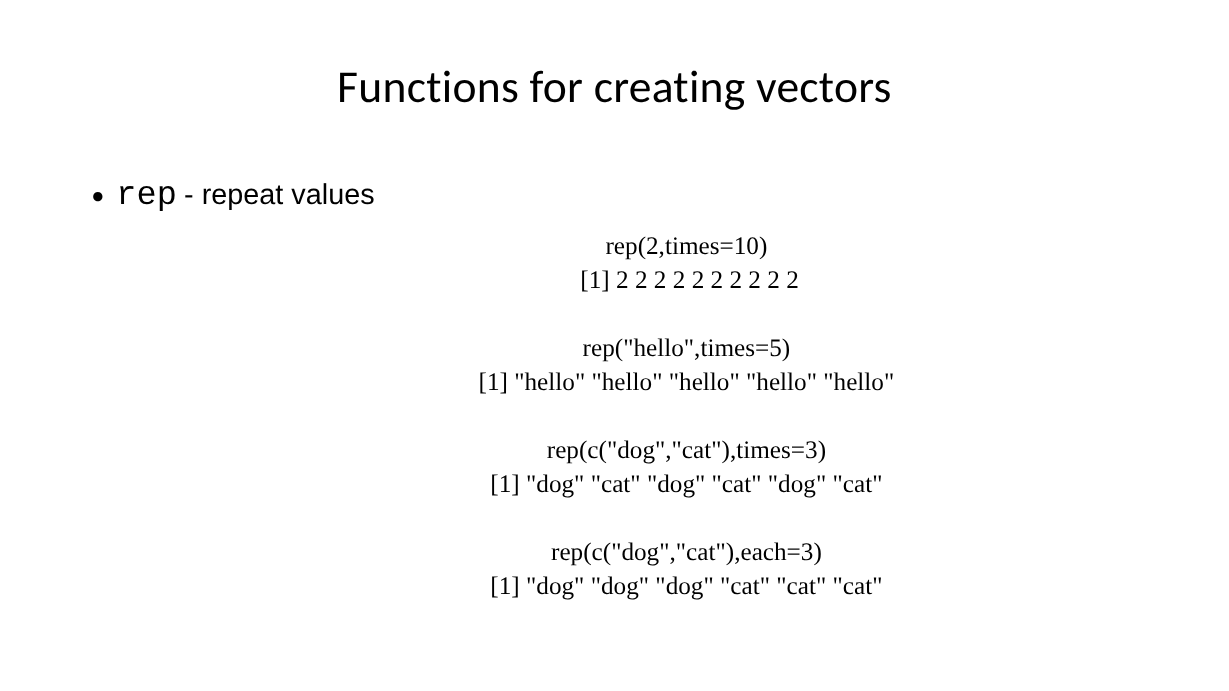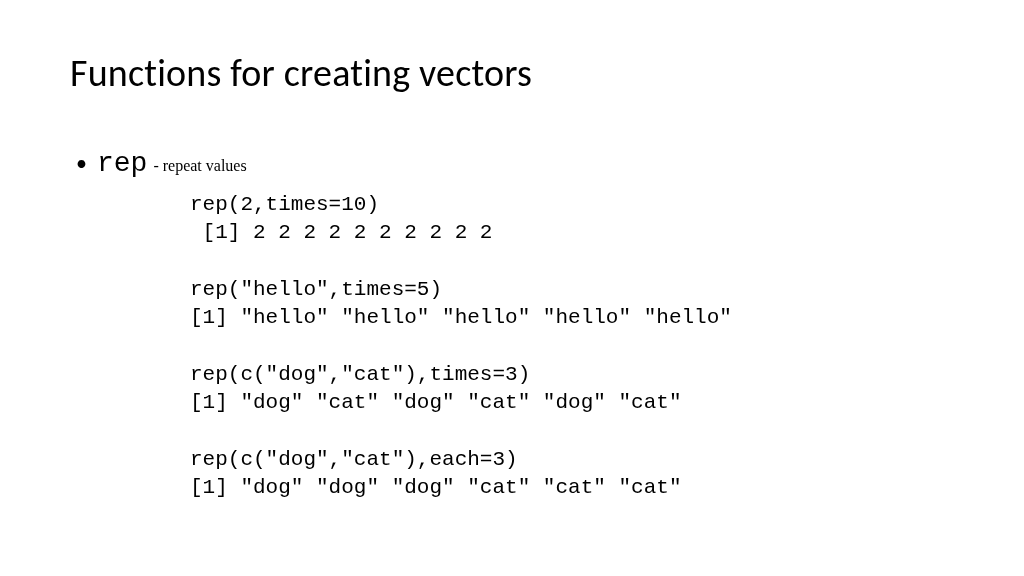--- a/index.html
+++ b/index.html
@@ -1,18 +1,19 @@
 <!DOCTYPE html>
 <html><head>
   <meta charset="utf-8">
   <style>
     * {
       margin: 0;
       padding: 0;
       box-sizing: border-box;
+      text-align: center;
     }
     body {
       width: 1024px;
       height: 576px;
       background: #ffffff;
       font-family: "Segoe UI Light", "Segoe UI", Calibri, Arial, sans-serif;
       color: #000000;
       padding: 50px 70px;
     }
     .title {
@@ -32,27 +33,27 @@
       margin-right: 10px;
       line-height: 1;
     }
     .bullet-func {
       font-family: Consolas, "Courier New", monospace;
       font-size: 28px;
       font-weight: 400;
       margin-top: 14px;
     }
     .bullet-desc {
-      font-family: Liberation Serif, serif;
-      font-size: 16px;
+      font-family: Liberation Sans, sans-serif;
+      font-size: 24px;
       font-weight: 300;
       margin-left: 6px;
     }
     .code-block {
-      font-family: Liberation Mono, monospace;
+      font-family: Liberation Serif, serif;
       font-size: 21px;
       line-height: 1.35;
       margin-left: 120px;
       white-space: pre;
     }
   </style>
 </head>
 <body>
 
 <h1 class="title">Functions for creating vectors</h1>

